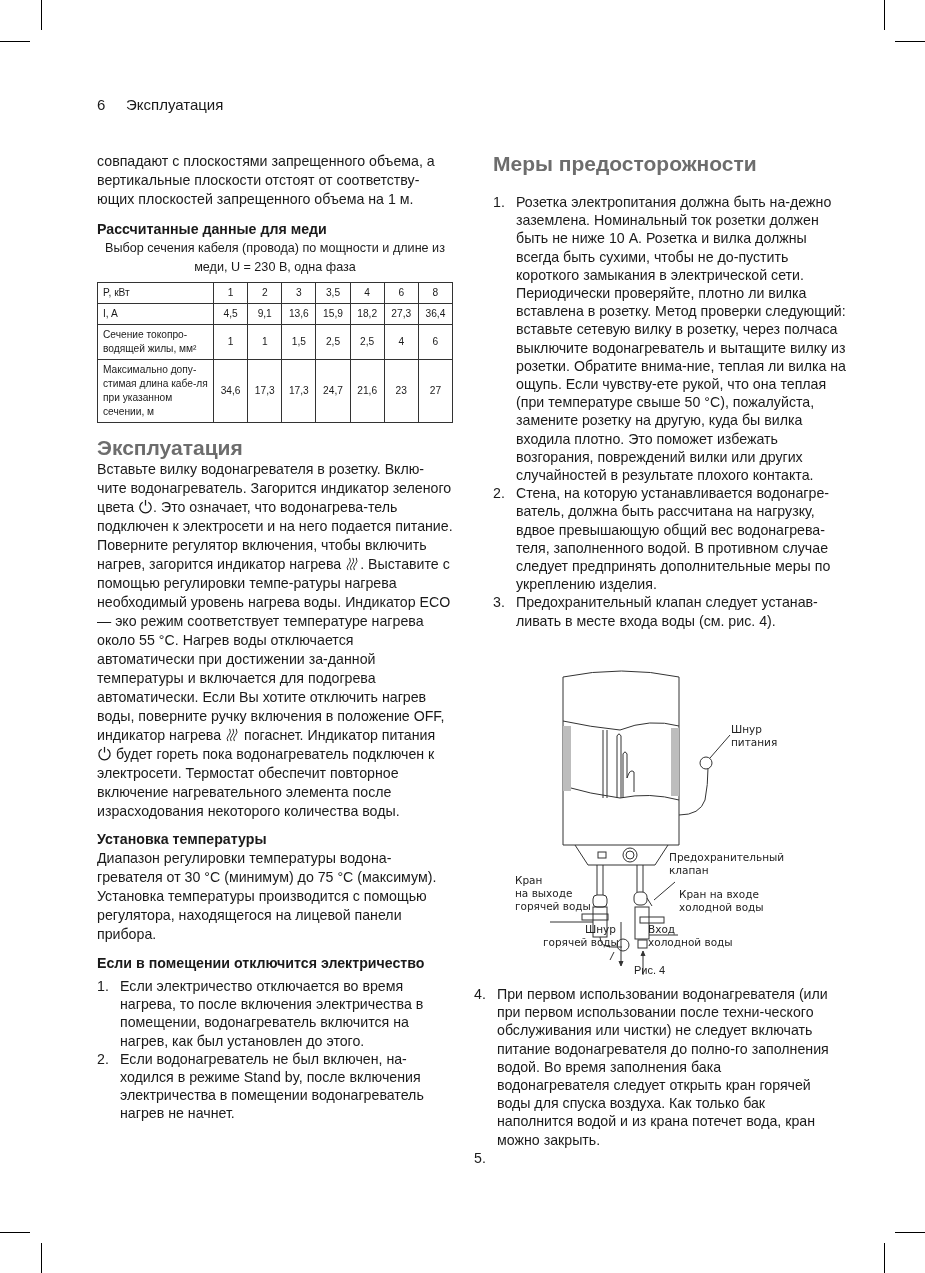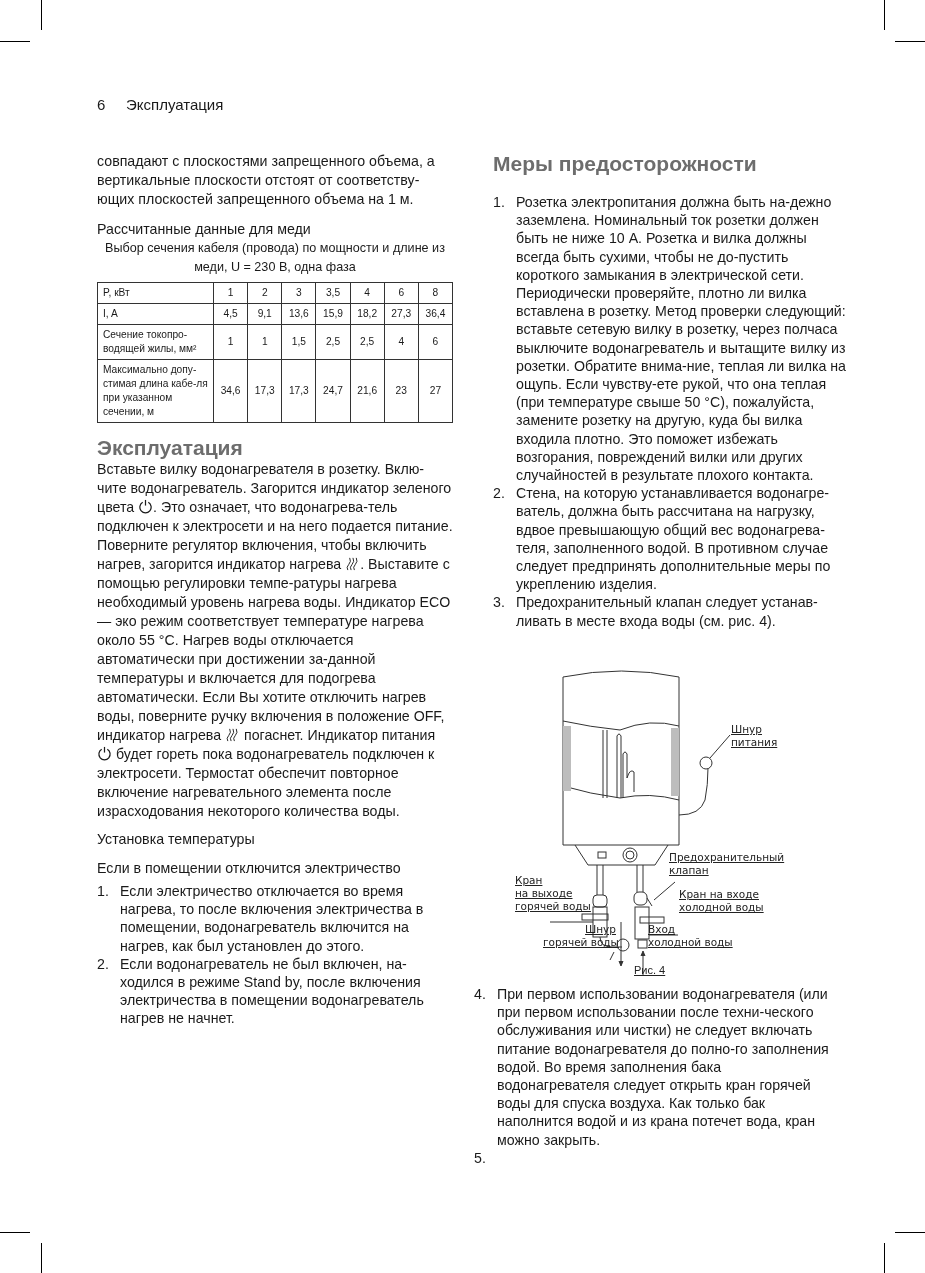--- a/index.html
+++ b/index.html
@@ -8,34 +8,34 @@
   .crop { position: absolute; background: #000; }
   .pagenum { position: absolute; left: 97px; top: 96px; font-size: 15px; }
   .running { position: absolute; left: 126px; top: 96px; font-size: 15px; }
 
   .col { position: absolute; width: 356px; }
   .col-left { left: 97px; top: 152px; }
   .col-right { left: 474px; top: 152px; width: 356px; margin-left: 19px; }
 
   p { margin: 0; font-size: 14.2px; line-height: 19px; }
   .small { font-size: 12.6px; line-height: 18.5px; text-align: center; }
-  .bold { font-weight: normal; }
+  .bold { font-weight: bold; }
   .h-gray { color: #6d6d6d; font-weight: bold; font-size: 21px; line-height: 24px; margin: 0; }
 
   table.data { border-collapse: collapse; width: 356px; margin-top: 6px; font-size: 10.2px; padding-left: 41px; }
   table.data td { border: 1px solid #333; text-align: center; vertical-align: middle; padding: 3px 2px; line-height: 14px; }
   table.data td.rh { text-align: left; width: 108px; padding-left: 5px; }
 
   ol { margin: 0; padding: 0; list-style: none; }
   ol li { position: relative; padding-left: 23px; font-size: 14.2px; line-height: 18.2px; }
   ol li .num { position: absolute; left: 0; top: 0; }
 
   .ic { display: inline-block; width: 15px; height: 15px; vertical-align: -2px; }
   .fig { position: absolute; left: 500px; top: 660px; width: 300px; height: 320px; }
-  .figlbl { position: absolute; font-family: "DejaVu Sans", sans-serif; font-size: 10.5px; line-height: 13px; color: #222; white-space: nowrap; text-decoration: underline; }
+  .figlbl { position: absolute; font-family: "DejaVu Sans", sans-serif; font-size: 10.5px; line-height: 13px; color: #222; white-space: nowrap; }
 </style>
 </head>
 <body>
 
 <div class="crop" style="left:41px;top:0;width:1px;height:30px"></div>
 <div class="crop" style="left:0;top:41px;width:30px;height:1px"></div>
 <div class="crop" style="left:884px;top:0;width:1px;height:30px"></div>
 <div class="crop" style="left:895px;top:41px;width:30px;height:1px"></div>
 <div class="crop" style="left:0;top:1232px;width:30px;height:1px"></div>
 <div class="crop" style="left:41px;top:1243px;width:1px;height:30px"></div>
@@ -111,20 +111,21 @@
       </svg>
     <span>погаснет. Индикатор питания</span>
     <svg class="ic" viewBox="0 0 16 16">
         <path d="M5 3.5 A6 6 0 1 0 11 3.5" fill="none" stroke="#1a1a1a" stroke-width="1.3"></path>
         <line x1="8" y1="1" x2="8" y2="7" stroke="#1a1a1a" stroke-width="1.3"></line>
       </svg>
     <span>будет гореть пока водонагреватель подключен к электросети. Термостат обеспечит повторное включение нагревательного элемента после израсходования некоторого количества воды.</span>
   </p>
 
   <p class="bold" style="margin-top:9px">Установка температуры</p>
+  <p>Диапазон регулировки температуры водона-гревателя от 30 °С (минимум) до 75 °С (максимум). Установка температуры производится с помощью регулятора, находящегося на лицевой панели прибора.</p>
 
   <p class="bold" style="margin-top:10px;margin-bottom:4px">Если в помещении отключится электричество</p>
   <ol>
     <li><span class="num">1.</span><span>Если электричество отключается во время нагрева, то после включения электричества в помещении, водонагреватель включится на нагрев, как был установлен до этого.</span></li>
     <li><span class="num">2.</span><span>Если водонагреватель не был включен, на-ходился в режиме Stand by, после включения электричества в помещении водонагреватель нагрев не начнет.</span></li>
   </ol>
 </div>
 
 <div class="col col-right">
   <h2 class="h-gray">Меры предосторожности</h2>

